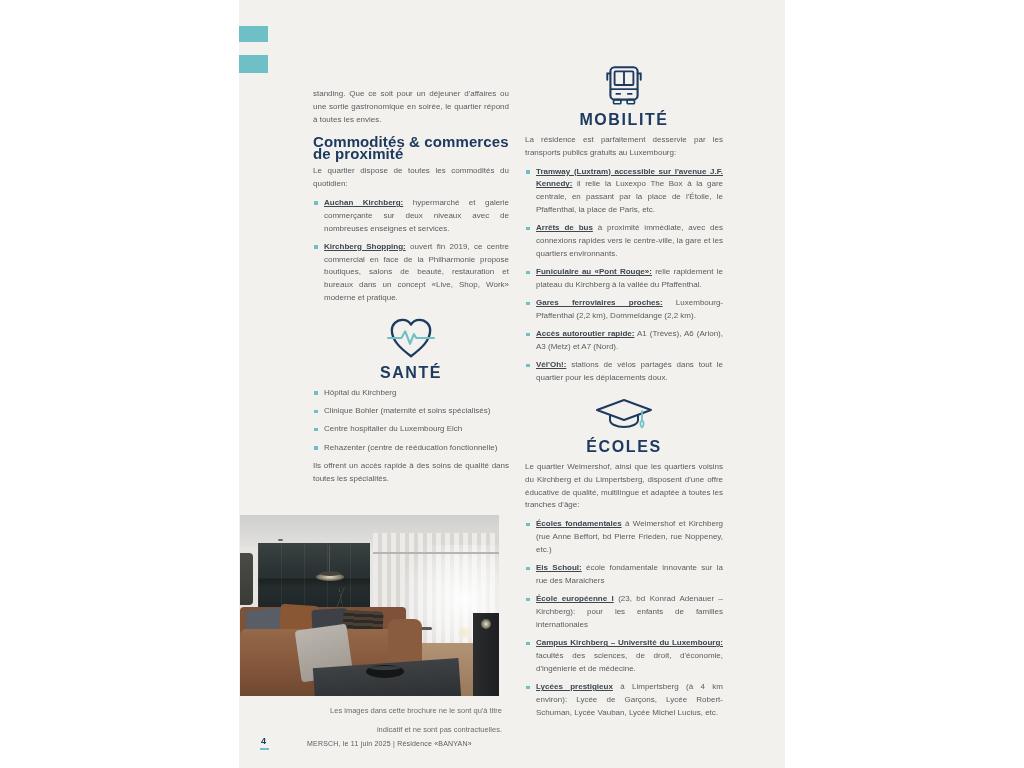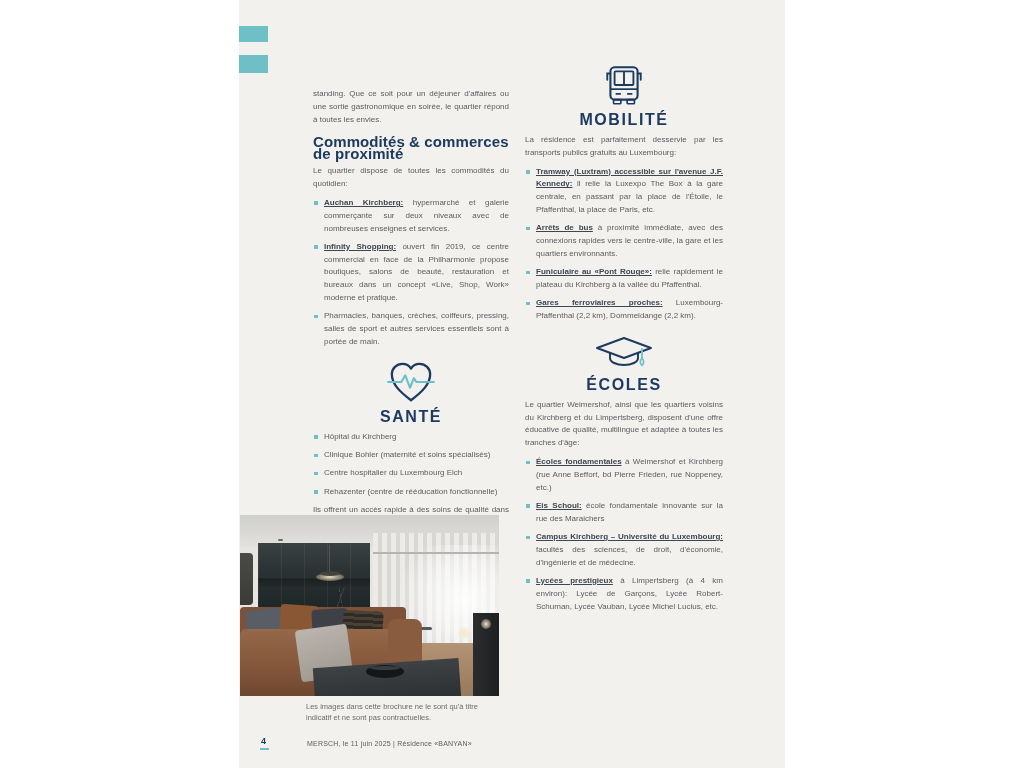--- a/index.html
+++ b/index.html
@@ -61,21 +61,21 @@
   .ph-console{left:233px;top:98px;width:26px;height:83px;background:linear-gradient(90deg,#2a2c2e,#1d1f21);}
   .ph-lampglow{left:218px;top:112px;width:12px;height:12px;border-radius:50%;background:radial-gradient(circle,#f5e8cc,rgba(245,232,204,0));}
   .ph-lampglow2{left:241px;top:104px;width:10px;height:10px;border-radius:50%;background:radial-gradient(circle,#efe2c6,rgba(239,226,198,0));}
   .ph-pendant-line{left:89px;top:30px;width:1px;height:28px;background:#55564f;}
   .ph-pendant-shade{left:80px;top:56px;width:20px;height:5px;background:#45433c;border-radius:50%;}
   .ph-pendant-glow{left:76px;top:58px;width:28px;height:8px;background:radial-gradient(ellipse,#ece0bd,rgba(236,224,189,0));border-radius:50%;}
   .ph-branches{left:94px;top:72px;width:14px;height:20px;
     background:linear-gradient(80deg,transparent 46%,#4b4a45 47%,transparent 52%),
                linear-gradient(110deg,transparent 46%,#4b4a45 48%,transparent 53%);}
   .ph-leftlamp{left:0;top:38px;width:13px;height:52px;background:linear-gradient(180deg,#4a4a47,#3a3a37);border-radius:0 4px 4px 0;}
-  .caption{position:absolute;left:67px;top:701px;width:196px;font-size:7.5px;line-height:11px;color:#6b6c6e;text-align:left;}
+  .caption{position:absolute;left:67px;top:701px;width:196px;font-size:7.5px;line-height:19px;color:#6b6c6e;text-align:right;}
   .footer{position:absolute;left:68px;top:740px;font-size:7px;color:#5b5c5f;letter-spacing:.2px;}
   .pagenum{position:absolute;left:22px;top:736px;font-size:9px;font-weight:700;color:#1d3a60;}
   .pagenum::after{content:"";position:absolute;left:-1px;top:12px;width:9px;height:2px;background:#6fbfc7;}
   svg{display:block;margin:0 auto;}
 </style>
 </head>
 <body>
 
 <div class="page">
 
@@ -85,23 +85,22 @@
   <div class="col col-left">
     <p>standing. Que ce soit pour un déjeuner d'affaires ou une sortie gastronomique en soirée, le quartier répond à toutes les envies.</p>
 
     <h3 class="subhead">Commodités &amp; commerces de proximité</h3>
     <p class="lead">Le quartier dispose de toutes les commodités du quotidien:</p>
 
     <div class="bullets">
 
         <div class="bullet"><span class="b">Auchan Kirchberg:</span><span> hypermarché et galerie commerçante sur deux niveaux avec de nombreuses enseignes et services.</span></div>
 
-        <div class="bullet"><span class="b">Infinity Shopping:</span><span> ouvert fin 2019, ce centre commercial en face de la Philharmonie propose boutiques, salons de beauté, restauration et bureaux dans un concept «Live, Shop, Work» moderne et pratique.</span></div>
-
-        <div class="bullet"><span>Pharmacies, banques, crèches, coiffeurs, pressing, salles de sport et autres services essentiels sont à portée de main.</span></div>
+        <div class="bullet"><span class="b">Kirchberg Shopping:</span><span> ouvert fin 2019, ce centre commercial en face de la Philharmonie propose boutiques, salons de beauté, restauration et bureaux dans un concept «Live, Shop, Work» moderne et pratique.</span></div>
+
       </div>
 
     <div class="icon-block">
       <span>
         <svg width="50" height="46" viewBox="0 0 52 48" fill="none">
           <path d="M26 43 C14 34 6 26 6 16 C6 9.9 10.9 5 17 5 c3.8 0 7.2 1.9 9 5 c1.8-3.1 5.2-5 9-5 c6.1 0 11 4.9 11 11 c0 10-8 18-20 27 Z" stroke="#1d3a60" stroke-width="2.4" stroke-linejoin="round"></path>
           <path d="M2 24 H16 l4-7 5 13 4-10 2.5 4 H50" stroke="#6fbfc7" stroke-width="2.2" stroke-linecap="round" stroke-linejoin="round"></path>
         </svg>
       </span>
     </div>
@@ -141,21 +140,23 @@
     <div class="bullets">
 
         <div class="bullet"><span class="b">Tramway (Luxtram) accessible sur l'avenue J.F. Kennedy:</span><span> il relie la Luxexpo The Box à la gare centrale, en passant par la place de l'Étoile, le Pfaffenthal, la place de Paris, etc.</span></div>
 
         <div class="bullet"><span class="b">Arrêts de bus</span><span> à proximité immédiate, avec des connexions rapides vers le centre-ville, la gare et les quartiers environnants.</span></div>
 
         <div class="bullet"><span class="b">Funiculaire au «Pont Rouge»:</span><span> relie rapidement le plateau du Kirchberg à la vallée du Pfaffenthal.</span></div>
 
         <div class="bullet"><span class="b">Gares ferroviaires proches:</span><span> Luxembourg-Pfaffenthal (2,2 km), Dommeldange (2,2 km).</span></div>
 
-
+        <div class="bullet"><span class="b">Accès autoroutier rapide:</span><span> A1 (Trèves), A6 (Arlon), A3 (Metz) et A7 (Nord).</span></div>
+
+        <div class="bullet"><span class="b">Vél'Oh!:</span><span> stations de vélos partagés dans tout le quartier pour les déplacements doux.</span></div>
       </div>
 
     <div class="icon-block" style="margin-top:12px">
       <span>
         <svg width="60" height="38" viewBox="0 0 60 38" fill="none">
           <path d="M30 3 L57 13 L30 23 L3 13 Z" stroke="#1d3a60" stroke-width="2" stroke-linejoin="round"></path>
           <path d="M16 17 v6 c0 4 6.3 7 14 7 s14-3 14-7 v-6" stroke="#1d3a60" stroke-width="2"></path>
           <path d="M48 14 v9" stroke="#6fbfc7" stroke-width="1.8" stroke-linecap="round"></path>
           <path d="M48 23 c-1.9 2.2 -1.9 5.4 0 7.6 c1.9-2.2 1.9-5.4 0-7.6 Z" stroke="#6fbfc7" stroke-width="1.6" stroke-linejoin="round"></path>
         </svg>
@@ -163,20 +164,21 @@
     </div>
     <div class="big-head">ÉCOLES</div>
     <p>Le quartier Weimershof, ainsi que les quartiers voisins du Kirchberg et du Limpertsberg, disposent d'une offre éducative de qualité, multilingue et adaptée à toutes les tranches d'âge:</p>
 
     <div class="bullets">
 
         <div class="bullet"><span class="b">Écoles fondamentales</span><span> à Weimershof et Kirchberg (rue Anne Beffort, bd Pierre Frieden, rue Noppeney, etc.)</span></div>
 
         <div class="bullet"><span class="b">Eis Schoul:</span><span> école fondamentale innovante sur la rue des Maraichers</span></div>
 
+        <div class="bullet"><span class="b">École européenne I</span><span> (23, bd Konrad Adenauer – Kirchberg): pour les enfants de familles internationales</span></div>
 
         <div class="bullet"><span class="b">Campus Kirchberg – Université du Luxembourg:</span><span> facultés des sciences, de droit, d'économie, d'ingénierie et de médecine.</span></div>
 
         <div class="bullet"><span class="b">Lycées prestigieux</span><span> à Limpertsberg (à 4 km environ): Lycée de Garçons, Lycée Robert-Schuman, Lycée Vauban, Lycée Michel Lucius, etc.</span></div>
       </div>
   </div>
 
   <div class="photo">
     <div class="ph-ceiling"></div>
     <div class="ph-spot" style="left:38px;top:24px"></div>

